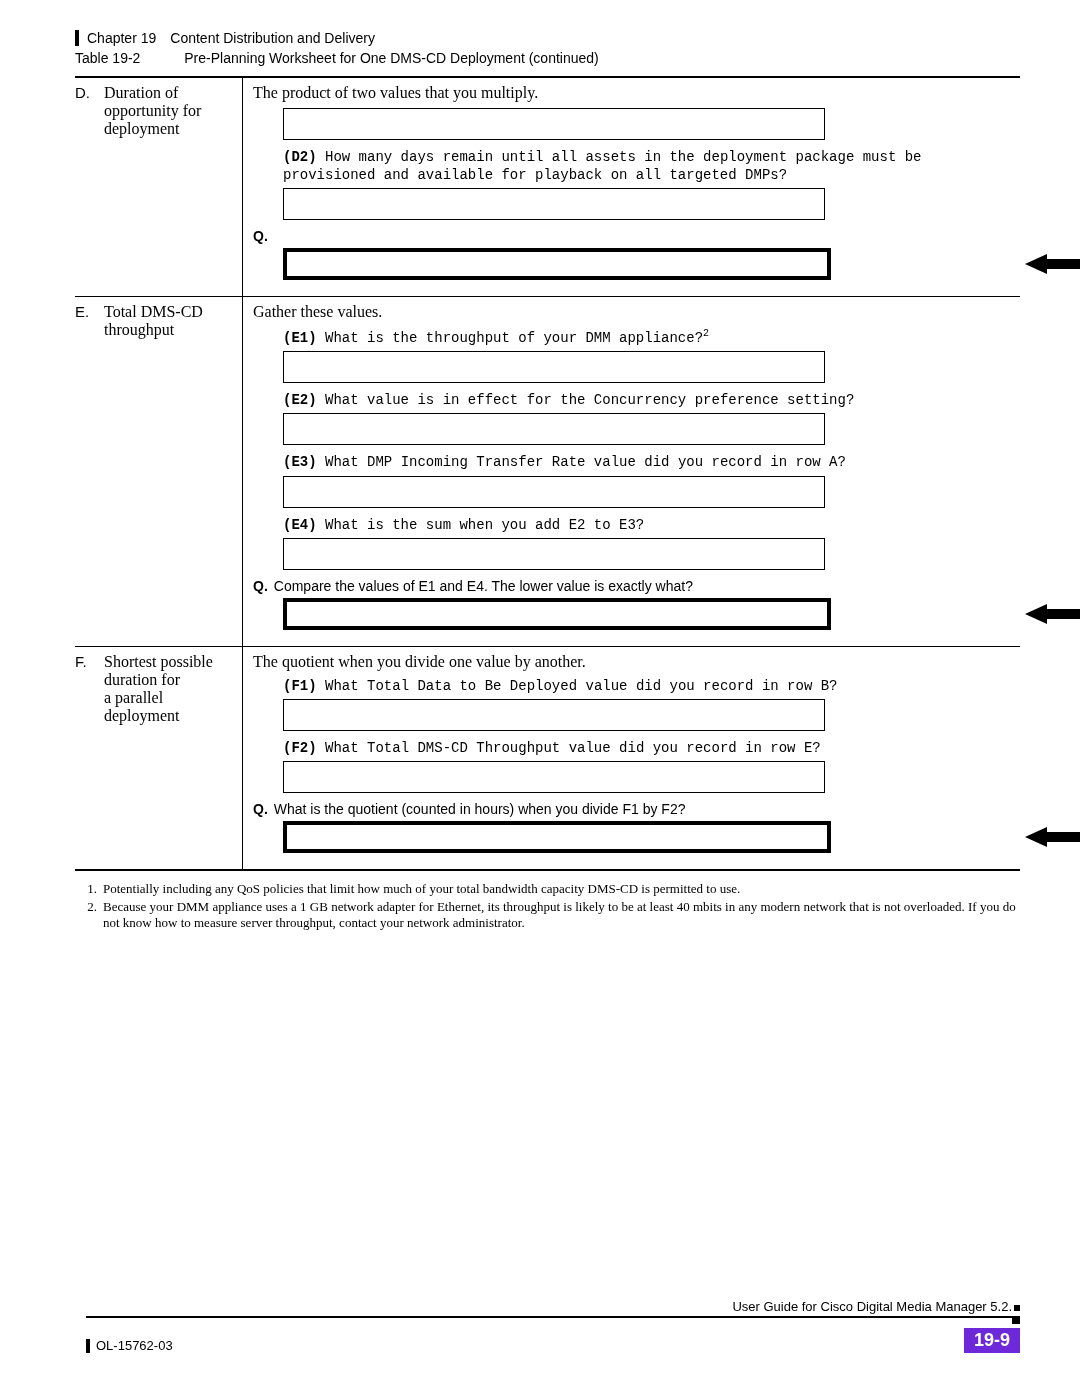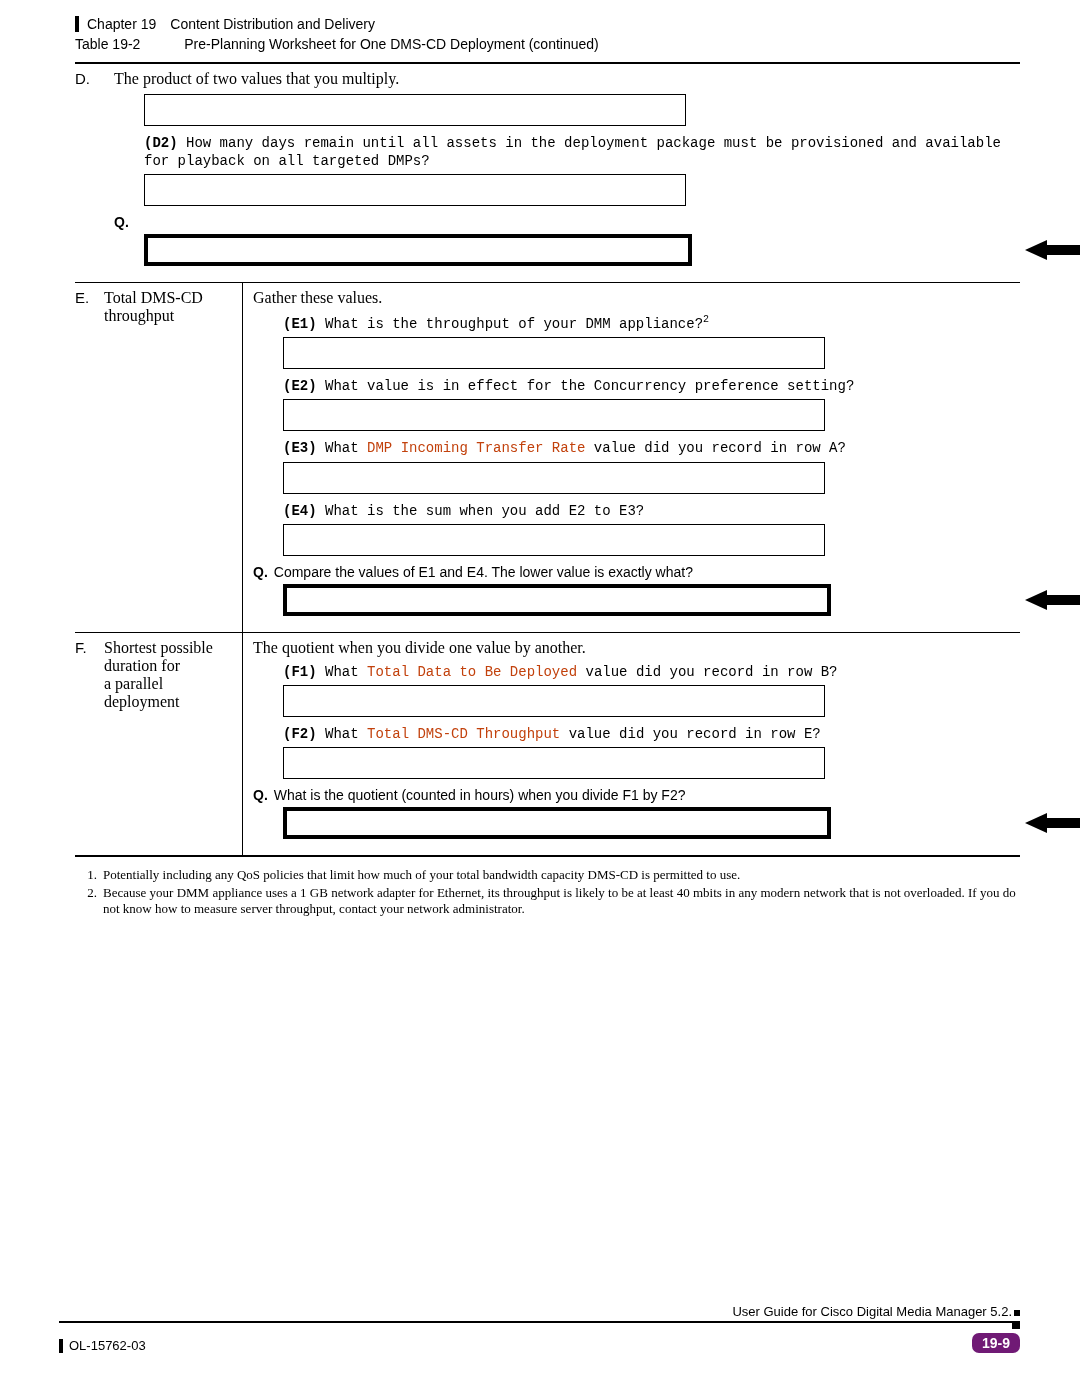--- a/index.html
+++ b/index.html
@@ -8,21 +8,21 @@
     background: #fff;
     font-family: Arial, Helvetica, sans-serif;
     color: #000;
     width: 1080px;
   }
   .page {
     width: 1080px;
     height: 1383px;
     position: relative;
     box-sizing: border-box;
-    padding: 16px 60px 30px 75px;
+    padding: 30px 60px 30px 75px;
   }
   .header-row {
     display: flex;
     align-items: center;
     font-size: 14px;
     margin-bottom: 4px;
   }
   .header-bar {
     width: 4px;
     height: 16px;
@@ -86,21 +86,21 @@
     font-size: 16px;
     margin-bottom: 6px;
   }
   .mono {
     font-family: "Courier New", monospace;
     font-size: 14px;
     line-height: 1.3;
   }
   .mono .bold { font-weight: bold; }
   .mono .ital { font-style: italic; }
-  .mono .link { color: #c2410c; }
+  .mono .link { color: #000000; }
   .sub-block {
     margin: 0 0 8px 30px;
   }
   .thin-box {
     border: 1px solid #000;
     height: 30px;
     width: 540px;
     margin: 4px 0 8px 0;
   }
   .q-row {
@@ -156,21 +156,21 @@
   }
   .footnotes .fn {
     display: flex;
     margin-bottom: 2px;
   }
   .fn-num { width: 22px; flex-shrink: 0; text-align: right; padding-right: 6px;}
   .fn-text { flex: 1; }
   .footer {
     position: absolute;
     bottom: 30px;
-    left: 59px;
+    left: 86px;
     right: 60px;
   }
   .footer-guide {
     text-align: right;
     font-size: 13px;
     margin-bottom: 2px;
   }
   .footer-line {
     border-top: 2px solid #000;
     height: 8px;
@@ -195,26 +195,25 @@
     align-items: center;
     font-size: 13px;
   }
   .footer-left-bar {
     width: 4px;
     height: 14px;
     background: #000;
     margin-right: 6px;
   }
   .page-num {
-    background: #701a75;
+    background: #6d28d9;
     color: #fff;
     font-weight: bold;
-    font-size: 14px;
+    font-size: 18px;
     padding: 2px 10px;
-    border-radius: 7px;
   }
   sup { font-size: 10px; vertical-align: super; }
 </style>
 </head>
 <body>
 
 <div class="page">
 
   <div class="header-row">
     <div class="header-bar"></div>
@@ -227,20 +226,21 @@
   <div class="table-caption">
     <span class="table-label">Table 19-2</span>
     <span>Pre-Planning Worksheet for One DMS-CD Deployment (continued)</span>
   </div>
 
   <div class="rule-thick"></div>
 
 
   <div class="worksheet-row">
     <div class="col-letter">D.</div>
+    <div class="col-factor">Duration of opportunity for deployment</div>
     <div class="col-def">
       <div class="def-intro">The product of two values that you multiply.</div>
 
       <div class="sub-block">
         <div class="thin-box"></div>
         <div class="mono">
           <span class="bold">(D2)</span><span> How many days remain until all assets in the deployment package must be provisioned and available for playback on all targeted DMPs?</span>
         </div>
         <div class="thin-box"></div>
       </div>

